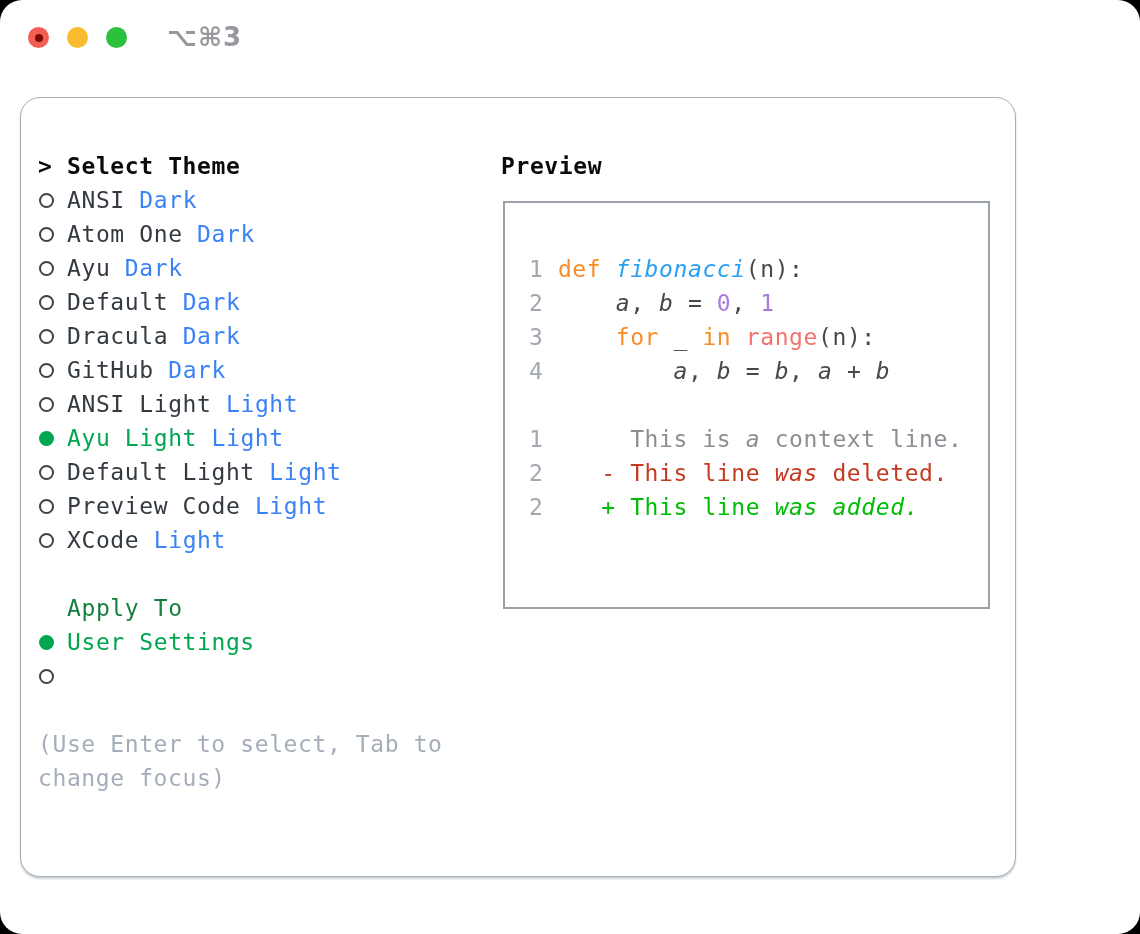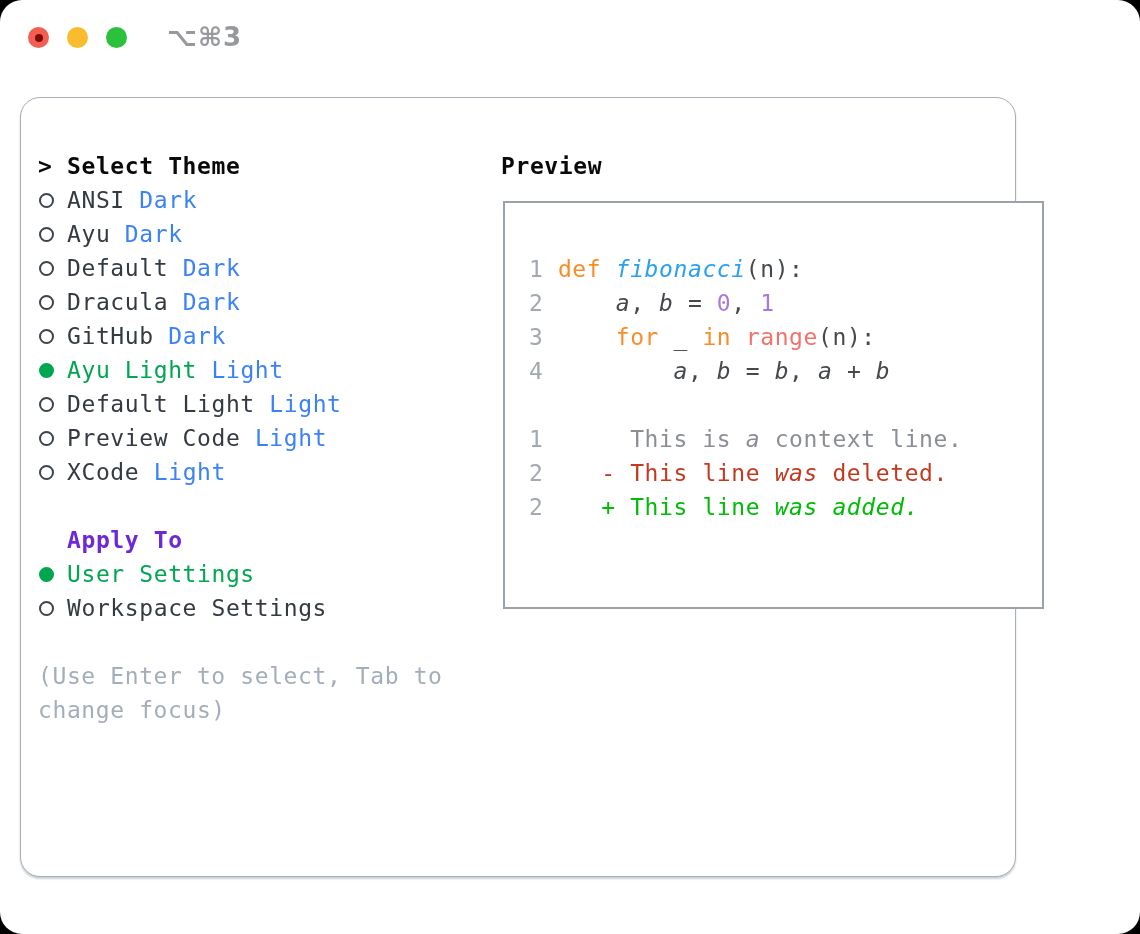--- a/index.html
+++ b/index.html
@@ -41,27 +41,27 @@
   .item { position:relative; padding-left:29px; cursor:default; }
   .marker {
     position:absolute; left:1px; top:50%; margin-top:-7.5px;
     width:15px; height:15px; border-radius:50%;
     border:2.5px solid #3d434b; background:transparent;
   }
   .item.selected .marker { border-color:#00a650; background:#00a650; }
   .item .name { color:#343a42; }
   .item.selected .name { color:#00a650; }
   .item .variant { color:#3b82f6; margin-left:14.5px; }
-  .apply-hdr { color:#6d28d9; padding-left:29px;font-weight:bold; }
+  .apply-hdr { color:#15803d; padding-left:29px; }
   .help { color:#a4adba; }
 
   
   .preview-hdr { position:absolute; left:480px; top:51px; font-weight:700; color:#0a0a0a; }
   .preview-box {
-    position:absolute; left:482px; top:103px; width:541px; height:408px;
+    position:absolute; left:482px; top:103px; width:487px; height:408px;
     border:2px solid #9aa1a9; background:#fff;
   }
   .code { position:absolute; left:24px; top:49px; }
 
   
   .s-num    { color:#a3a9b0; }
   .s-plain  { color:#45494e; }
   .s-kw     { color:#fa8c28; }
   .s-fn     { color:#2aa0f2; font-style:italic; }
   .s-var    { color:#45494e; font-style:italic; }
@@ -88,36 +88,38 @@
     <span class="shortcut">⌥⌘3</span>
   </div>
 
   <div class="main-box">
 
     <div class="theme-panel">
       <div class="row hdr"><span class="prefix">&gt;</span><span>Select Theme</span></div>
 
       <div id="theme-list">
           <div class="row item"><span class="marker"></span><span class="name">ANSI</span><span class="variant">Dark</span></div>
+          <div class="row item"><span class="marker"></span><span class="name">Atom One</span><span class="variant">Dark</span></div>
           <div class="row item"><span class="marker"></span><span class="name">Ayu</span><span class="variant">Dark</span></div>
           <div class="row item"><span class="marker"></span><span class="name">Default</span><span class="variant">Dark</span></div>
           <div class="row item"><span class="marker"></span><span class="name">Dracula</span><span class="variant">Dark</span></div>
           <div class="row item"><span class="marker"></span><span class="name">GitHub</span><span class="variant">Dark</span></div>
+          <div class="row item"><span class="marker"></span><span class="name">ANSI Light</span><span class="variant">Light</span></div>
           <div class="row item selected"><span class="marker"></span><span class="name">Ayu Light</span><span class="variant">Light</span></div>
           <div class="row item"><span class="marker"></span><span class="name">Default Light</span><span class="variant">Light</span></div>
           <div class="row item"><span class="marker"></span><span class="name">Preview Code</span><span class="variant">Light</span></div>
           <div class="row item"><span class="marker"></span><span class="name">XCode</span><span class="variant">Light</span></div>
         </div>
 
       <div class="blank-row"></div>
       <div class="row apply-hdr">Apply To</div>
 
       <div id="apply-list">
           <div class="row item selected"><span class="marker"></span><span class="name">User Settings</span></div>
-          <div class="row item"><span class="marker"></span><span class="name">Workspace Settings</span></div>
+          <div class="row item"><span class="marker"></span></div>
         </div>
 
       <div class="blank-row"></div>
       <div class="row help">(Use Enter to select, Tab to</div>
       <div class="row help">change focus)</div>
     </div>
 
     <div class="row preview-hdr">Preview</div>
 
     <div class="preview-box">

